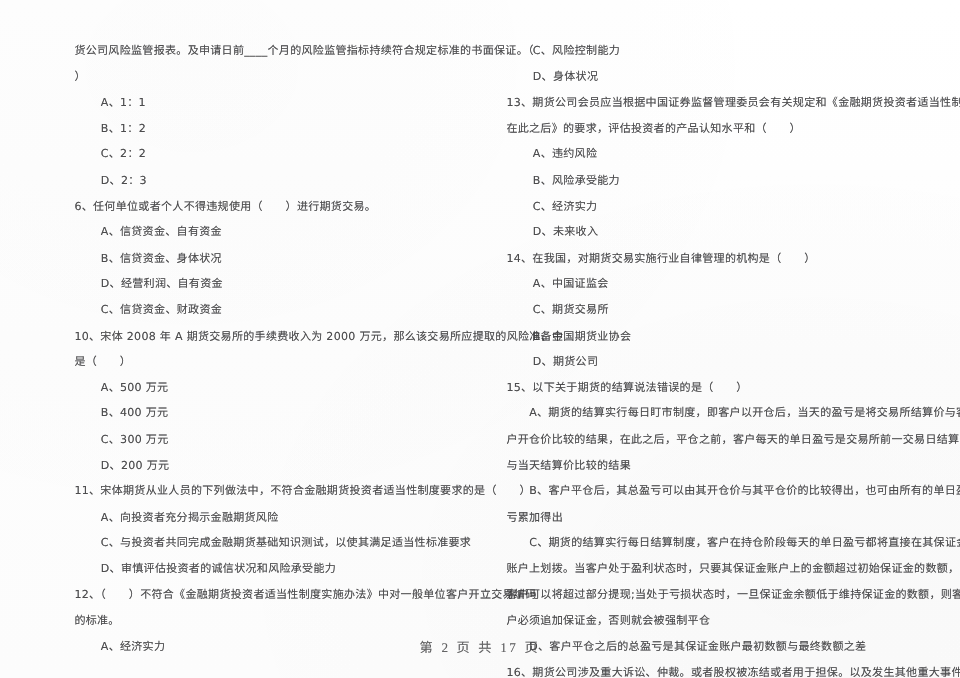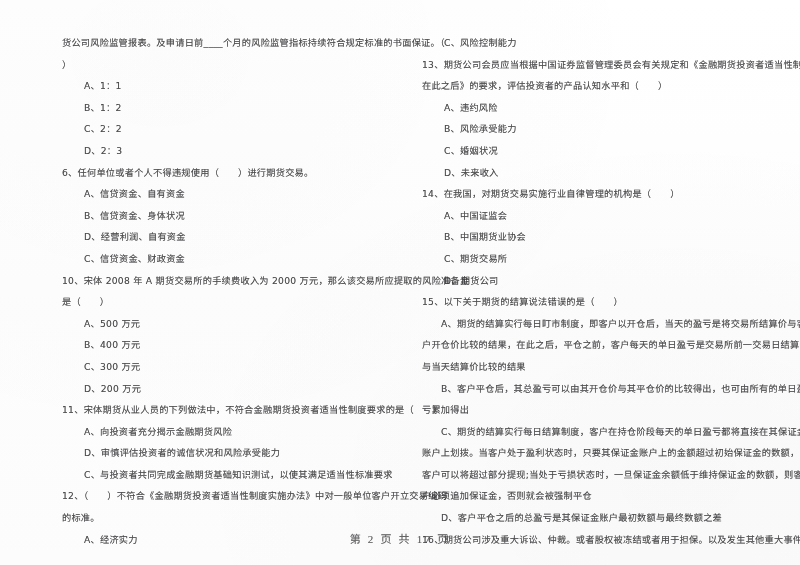--- a/index.html
+++ b/index.html
@@ -109,41 +109,42 @@
           <div class="line opt">D、经营利润、自有资金</div>
           <div class="line opt">C、信贷资金、财政资金</div>
           <div class="line q">10、宋体 2008 年 A 期货交易所的手续费收入为 2000 万元，那么该交易所应提取的风险准备金</div>
           <div class="line cont">是（　　）</div>
           <div class="line opt">A、500 万元</div>
           <div class="line opt">B、400 万元</div>
           <div class="line opt">C、300 万元</div>
           <div class="line opt">D、200 万元</div>
           <div class="line q">11、宋体期货从业人员的下列做法中，不符合金融期货投资者适当性制度要求的是（　　）</div>
           <div class="line opt">A、向投资者充分揭示金融期货风险</div>
+          <div class="line opt">C、与投资者共同完成金融期货基础知识测试，以使其满足适当性标准要求</div>
           <div class="line opt">D、审慎评估投资者的诚信状况和风险承受能力</div>
-          <div class="line opt">C、与投资者共同完成金融期货基础知识测试，以使其满足适当性标准要求</div>
           <div class="line q">12、（　　）不符合《金融期货投资者适当性制度实施办法》中对一般单位客户开立交易编码</div>
           <div class="line cont">的标准。</div>
           <div class="line opt">A、经济实力</div>
         </div>
     </div>
 
     <div class="col col-right">
       <div id="right-lines">
           <div class="line opt">C、风险控制能力</div>
+          <div class="line opt">D、身体状况</div>
           <div class="line q">13、期货公司会员应当根据中国证券监督管理委员会有关规定和《金融期货投资者适当性制度</div>
           <div class="line cont">在此之后》的要求，评估投资者的产品认知水平和（　　）</div>
           <div class="line opt">A、违约风险</div>
           <div class="line opt">B、风险承受能力</div>
-          <div class="line opt">C、婚姻状况</div>
+          <div class="line opt">C、经济实力</div>
           <div class="line opt">D、未来收入</div>
           <div class="line q">14、在我国，对期货交易实施行业自律管理的机构是（　　）</div>
           <div class="line opt">A、中国证监会</div>
+          <div class="line opt">C、期货交易所</div>
           <div class="line opt">B、中国期货业协会</div>
-          <div class="line opt">C、期货交易所</div>
           <div class="line opt">D、期货公司</div>
           <div class="line q">15、以下关于期货的结算说法错误的是（　　）</div>
           <div class="line sub">A、期货的结算实行每日盯市制度，即客户以开仓后，当天的盈亏是将交易所结算价与客</div>
           <div class="line subcont">户开仓价比较的结果，在此之后，平仓之前，客户每天的单日盈亏是交易所前一交易日结算价</div>
           <div class="line subcont">与当天结算价比较的结果</div>
           <div class="line sub">B、客户平仓后，其总盈亏可以由其开仓价与其平仓价的比较得出，也可由所有的单日盈</div>
           <div class="line subcont">亏累加得出</div>
           <div class="line sub">C、期货的结算实行每日结算制度，客户在持仓阶段每天的单日盈亏都将直接在其保证金</div>
           <div class="line subcont">账户上划拨。当客户处于盈利状态时，只要其保证金账户上的金额超过初始保证金的数额，则</div>
           <div class="line subcont">客户可以将超过部分提现;当处于亏损状态时，一旦保证金余额低于维持保证金的数额，则客</div>

